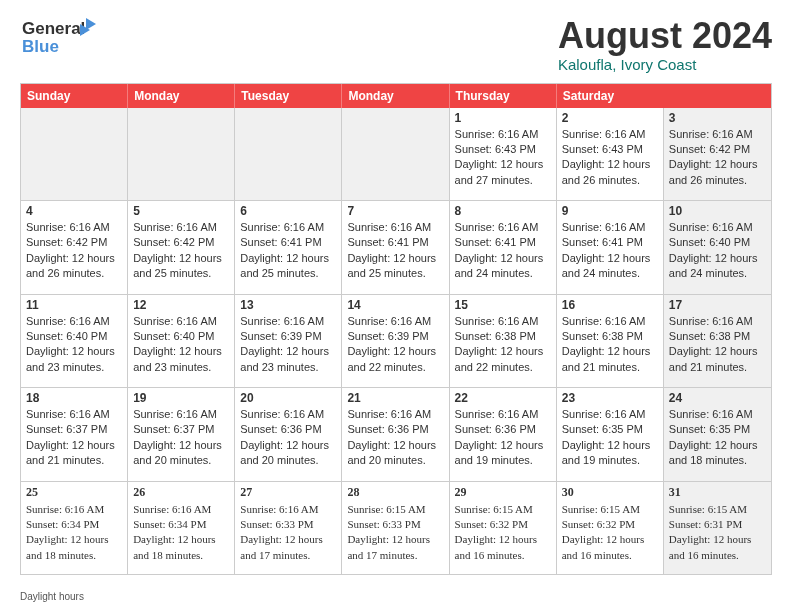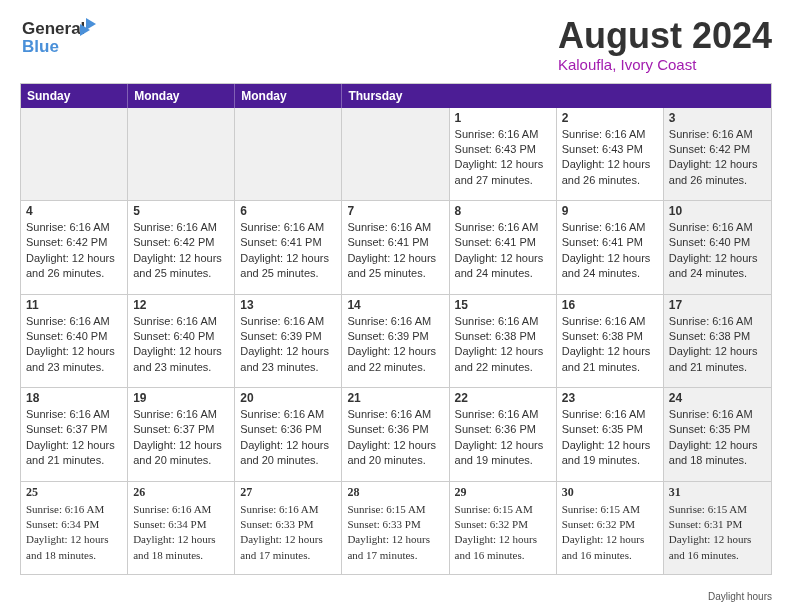--- a/index.html
+++ b/index.html
@@ -35,32 +35,32 @@
     .title-block {
     }
     .main-title {
       font-size: 36px;
       font-weight: bold;
       color: #333;
       line-height: 1.1;
     }
     .subtitle {
       font-size: 15px;
-      color: #a21caf;
+      color: #0f766e;
     }
     .calendar {
       flex: 1;
       display: flex;
       flex-direction: column;
       border: 1px solid #ccc;
     }
     .cal-header {
       display: grid;
       grid-template-columns: repeat(7, 1fr);
-      background: #4c1d95;
+      background: #ef4444;
     }
     .cal-header-cell {
       color: #fff;
       font-weight: bold;
       font-size: 12px;
       padding: 5px 6px;
       border-right: 1px solid rgba(255,255,255,0.3);
       text-align: left;
     }
     .cal-header-cell:last-child { border-right: none; }
@@ -96,21 +96,21 @@
     }
     .day-info {
       font-size: 11px;
       line-height: 1.4;
       color: #333;
     }
     .footer-note {
       font-size: 10px;
       color: #555;
       margin-top: 16px;
-      text-align: right;
+      text-align: left;
     }
   </style>
 </head>
 <body>
 
 <div class="page">
   <div class="header">
     <div class="logo">
       <svg class="logo-icon" viewBox="0 0 80 40" style="width: 80px; height: 40px;">
           <text x="2" y="18" font-size="17" font-weight="bold" fill="#333" font-family="Arial">General</text>
@@ -122,22 +122,24 @@
     <div class="title-block">
       <div class="main-title">August 2024</div>
       <div class="subtitle">Kaloufla, Ivory Coast</div>
     </div>
   </div>
 
   <div class="calendar">
     <div class="cal-header" id="cal-header">
         <div class="cal-header-cell">Sunday</div>
         <div class="cal-header-cell">Monday</div>
+        <div class="cal-header-cell">Tuesday</div>
         <div class="cal-header-cell">Monday</div>
         <div class="cal-header-cell">Thursday</div>
+        <div class="cal-header-cell">Saturday</div>
       </div>
     <div class="cal-body" id="cal-body">
         <div class="cal-row">
           <div class="cal-cell empty shaded"></div>
           <div class="cal-cell empty shaded"></div>
           <div class="cal-cell empty shaded"></div>
           <div class="cal-cell empty shaded"></div>
           <div class="cal-cell">
             <span class="day-num">1</span>
             <div class="day-info">Sunrise: 6:16 AM<br>Sunset: 6:43 PM<br>Daylight: 12 hours<br>and 27 minutes.</div>

